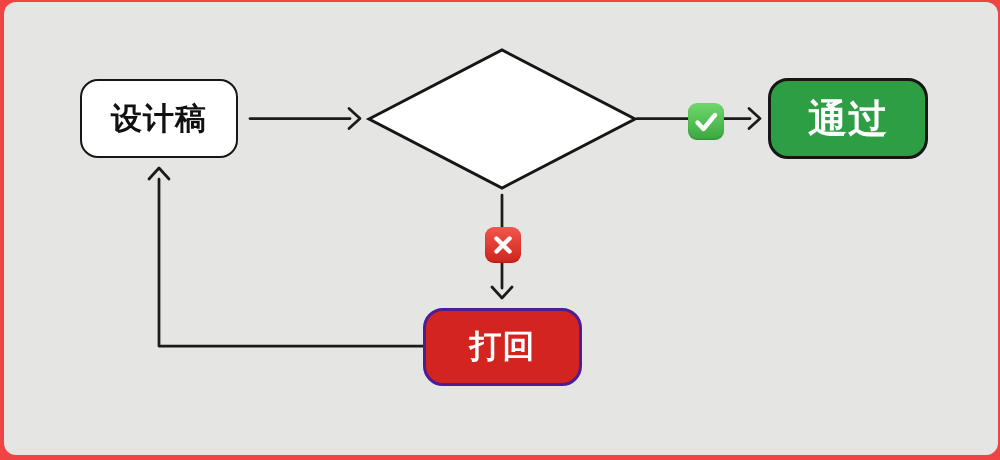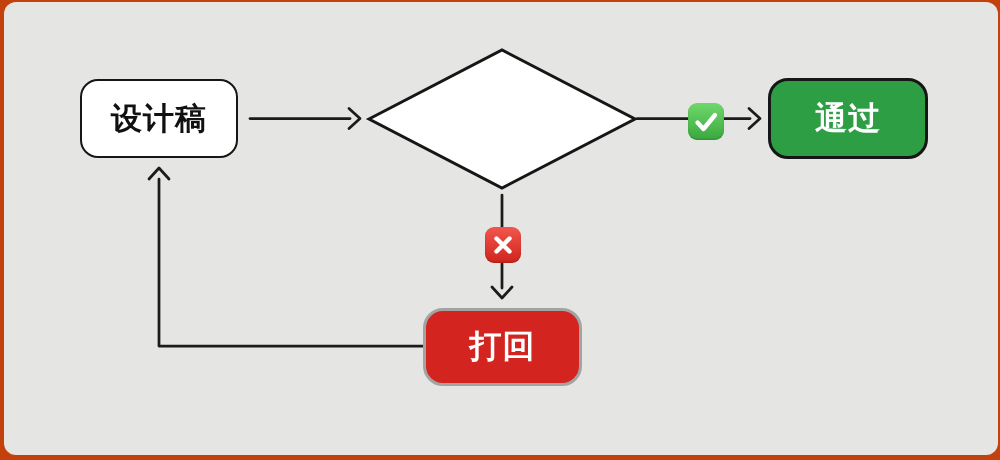--- a/index.html
+++ b/index.html
@@ -1,19 +1,19 @@
 <!DOCTYPE html>
 <html><head>
 <meta charset="utf-8">
 <style>
   html,body{margin:0;padding:0;background:#ffffff;}
   .page{
     position:relative;
     width:1000px;height:460px;
-    background:#c2410c;
+    background:#ef4444;
     overflow:hidden;
     font-family:"Liberation Sans","DejaVu Sans",sans-serif;
   }
   .mat{
     position:absolute;
     left:4px;top:2px;right:2px;bottom:5px;
     border-radius:12px;
   }
   .layer{
     position:absolute;left:0;top:0;width:1000px;height:460px;
@@ -26,25 +26,25 @@
     letter-spacing:1px;
   }
   .node-design{
     left:80px;top:79px;width:158px;height:79px;
     border:2.5px solid #161616;border-radius:18px;
     font-size:31px;
   }
   .node-pass{
     left:768px;top:78px;width:160px;height:81px;
     border:3px solid #161616;border-radius:20px;
-    font-size:32px;
+    font-size:39px;
   }
   .node-reject{
     left:423px;top:308px;width:159px;height:78px;
-    border:3px solid #a3a3a3;border-radius:20px;
+    border:3px solid #4c1d95;border-radius:20px;
     font-size:32px;
   }
   .diamond-label{
     position:absolute;
     left:369px;top:50px;width:266px;height:138px;
     display:flex;align-items:center;justify-content:center;
     font-size:31px;font-weight:700;
     letter-spacing:1px;
     pointer-events:none;
   }

